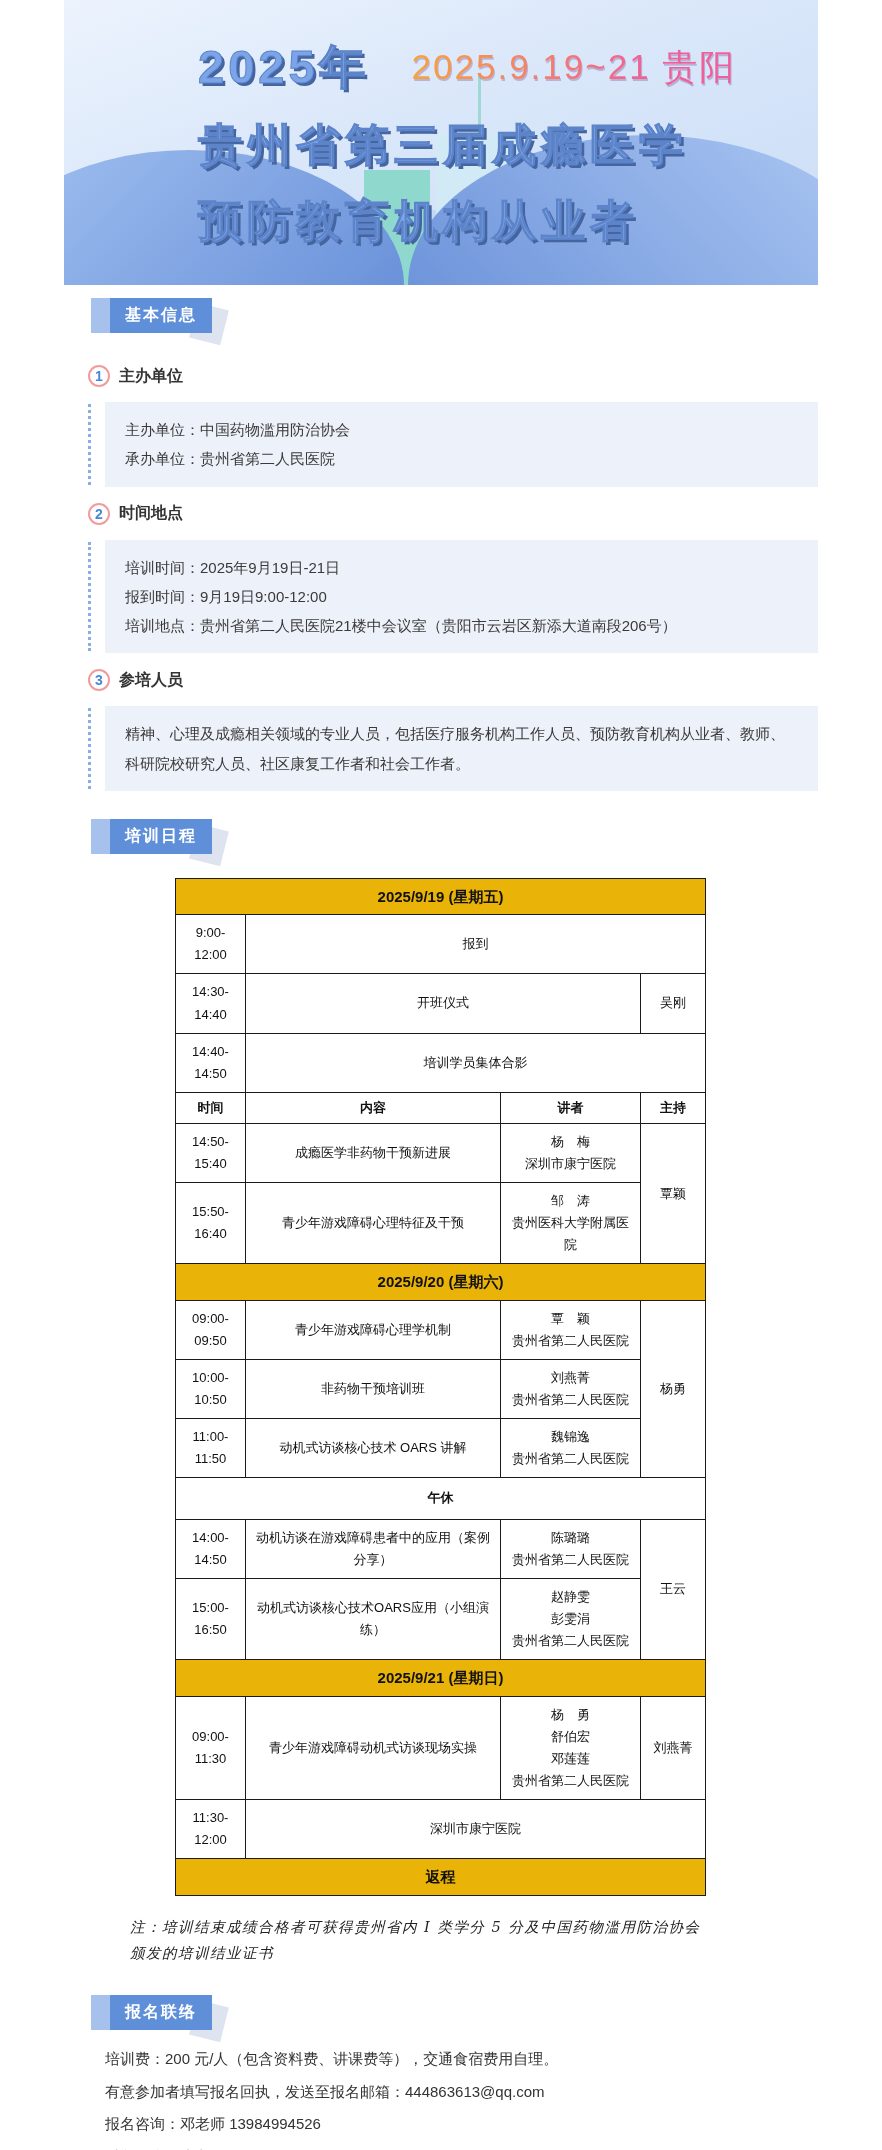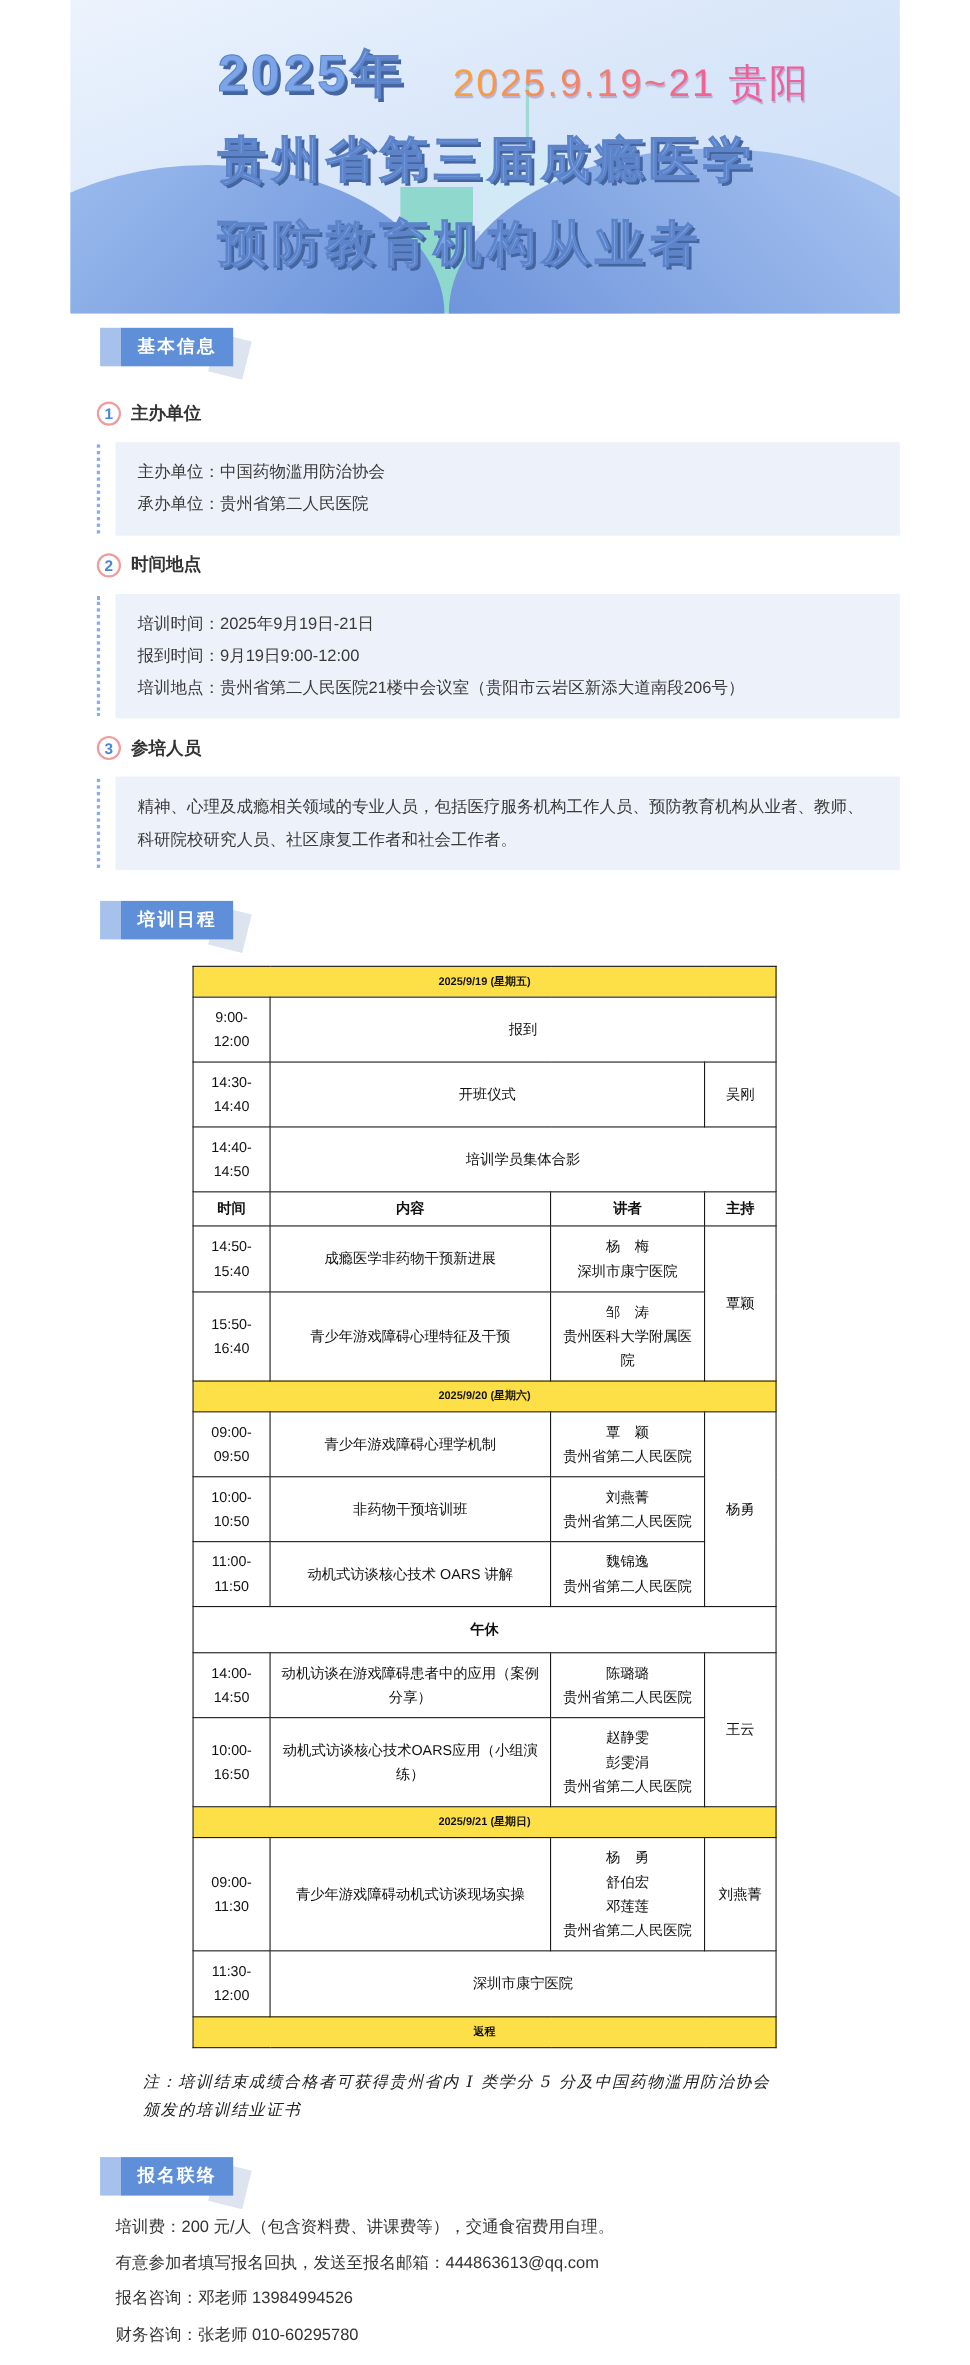--- a/index.html
+++ b/index.html
@@ -20,21 +20,21 @@
   .bld4 { right:140px; bottom:20px; width:46px; height:95px; background:#dcebf8; opacity:.9; }
   .bld5 { right:96px;  bottom:20px; width:34px; height:60px; background:#bfe4df; opacity:.9; }
   .antenna { position:absolute; left:414px; bottom:150px; width:3px; height:62px; background:#9fd8d4; z-index:1; }
   .win { position:absolute; width:13px; height:34px; background:#f3b2c1; bottom:55px; }
   .w1 { left:388px; } .w2 { left:408px; } .w3 { left:428px; }
   .hill-left  { left:-90px;  bottom:-135px; width:430px; height:270px; z-index:2;
     background:linear-gradient(135deg,#a3c2f1 0%,#6b92da 80%); }
   .hill-right { right:-70px; bottom:-150px; width:480px; height:300px; z-index:2;
     background:linear-gradient(225deg,#aec9f3 0%,#6f95db 80%); }
   .banner .titles { position:relative; z-index:3; padding:36px 0 0 134px; }
-  .t-row1 { display:flex; align-items:flex-end; gap:42px; }
+  .t-row1 { display:flex; align-items:center; gap:42px; }
   .t-year { font-size:47px; font-weight:800; letter-spacing:4px; color:#7ba4e9;
     -webkit-text-stroke:1px #5d84c9; text-shadow:3px 3px 0 #44659f; }
   .t-date { font-size:35px; font-weight:400; letter-spacing:2px;
     background:linear-gradient(90deg,#f8a33a 0%,#ef5f9a 75%);
     -webkit-background-clip:text; background-clip:text; color:transparent;
     filter:drop-shadow(1px 2px 0 rgba(120,80,150,.35)); }
   .t-big { font-size:44px; font-weight:800; letter-spacing:5px; color:#7ba4e9; margin-top:17px;
     -webkit-text-stroke:1px #5d84c9; text-shadow:3px 3px 0 #44659f;font-family:Liberation Mono, monospace; }
 
   
@@ -55,21 +55,21 @@
     justify-content:center; flex:0 0 auto; }
   .ibox { position:relative; margin:0 0 8px 41px; background:#edf1f9; padding:13px 20px;
     font-size:15px; line-height:1.95; color:#3a3a3a; }
   .ibox::before { content:''; position:absolute; left:-17px; top:2px; bottom:2px;
     border-left:3px dotted #88aee8; }
 
   
   .sched { border-collapse:collapse; table-layout:fixed; width:530px; margin:8px 0 0 111px;
     font-size:13px; color:#111; text-align:center; }
   .sched td { border:1px solid #1a1a1a; padding:7px 5px; line-height:1.7; }
-  .sched td.day { background:#fde047; font-weight:bold; padding:5px; font-size:10px; }
+  .sched td.day { background:#eab308; font-weight:bold; padding:5px; font-size:15px; }
   .sched td.hd { font-weight:bold; padding:4px;text-align:center; }
   .sched td.break { font-weight:bold; padding:9px; }
   .note { margin:18px 0 6px 66px; width:578px; font-family:"DejaVu Serif",serif;
     font-style:italic; font-size:14.5px; line-height:1.85; letter-spacing:1.5px; color:#222; }
 
   
   .plain-line { margin:0 0 7px 41px; font-size:15px; line-height:1.7; color:#333; }
 </style>
 </head>
 <body>
@@ -202,21 +202,21 @@
           <tr>
             <td colspan="4" class="break">午休</td>
           </tr>
           <tr>
             <td>14:00-14:50</td>
             <td>动机访谈在游戏障碍患者中的应用（案例分享）</td>
             <td>陈璐璐<br>贵州省第二人民医院</td>
             <td rowspan="2">王云</td>
           </tr>
           <tr>
-            <td>10:00-16:50</td>
+            <td>15:00-16:50</td>
             <td>动机式访谈核心技术OARS应用（小组演练）</td>
             <td>赵静雯<br>彭雯涓<br>贵州省第二人民医院</td>
           </tr>
           <tr>
             <td colspan="4" class="day">2025/9/21 (星期日)</td>
           </tr>
           <tr>
             <td>09:00-11:30</td>
             <td>青少年游戏障碍动机式访谈现场实操</td>
             <td>杨　勇<br>舒伯宏<br>邓莲莲<br>贵州省第二人民医院</td>

